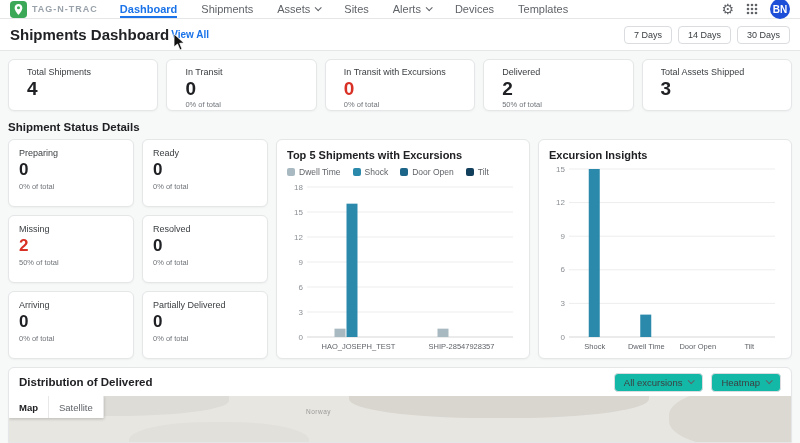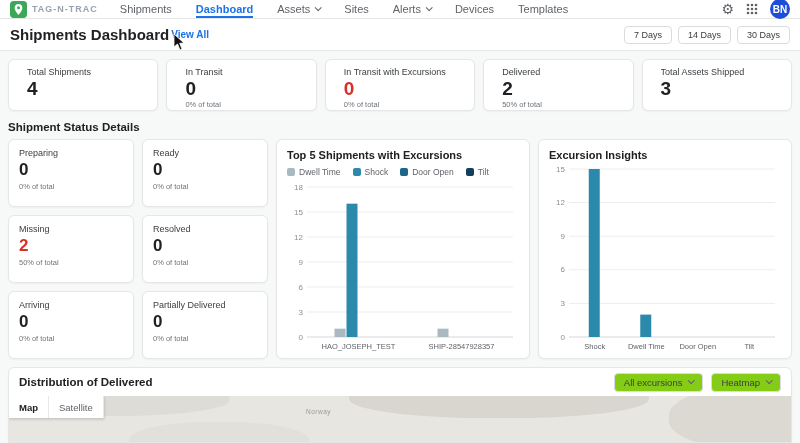--- a/index.html
+++ b/index.html
@@ -56,21 +56,21 @@
   .plot { flex: 1; min-height: 0; position: relative; }
   .plot svg { display: block; }
   .plot text.tick { font-size: 8px; fill: #8a8f94; font-family: "Liberation Sans", sans-serif; }
   .plot text.cat { font-size: 7.5px; fill: #5f6368; font-family: "Liberation Sans", sans-serif; }
 
   
   .dist-card { margin-top: 8px; border-radius: 6px 6px 0 0; overflow: hidden; }
   .dist-header { display: flex; align-items: center; padding: 6px 10px; height: 28px; }
   .dist-title { font-size: 11.5px; font-weight: 700; }
   .dist-controls { margin-left: auto; display: flex; gap: 8px; }
-  .dd-btn { font-family: inherit; font-size: 9.5px; color: #3c4043; background: #84cc16; border: 1px solid #dadce0; border-radius: 4px; padding: 3px 9px; display: inline-flex; align-items: center; cursor: pointer; }
+  .dd-btn { font-family: inherit; font-size: 9.5px; color: #3c4043; background: #14b8a6; border: 1px solid #dadce0; border-radius: 4px; padding: 3px 9px; display: inline-flex; align-items: center; cursor: pointer; }
   .dd-btn .caret { margin-left: 6px; }
   .map { position: relative; height: 46px; background: #e8e6e1; overflow: hidden; cursor: grab; }
   .map-blob { position: absolute; border-radius: 45%; }
   .map-label { position: absolute; left: 297px; top: 12px; font-size: 6.5px; color: #9a9a98; letter-spacing: 0.5px; }
   .map-tabs { position: absolute; left: 0; top: 0; display: flex; box-shadow: 0 1px 3px rgba(0,0,0,0.2); }
   .map-tab { font-family: inherit; font-size: 9.5px; height: 22px; padding: 0 10px; background: #fff; border: none; border-right: 1px solid #e8e8e8; color: #5f6368; cursor: pointer; }
   .map-tab.active { color: #202124; font-weight: 700; }
 
   .cursor { position: absolute; left: 173px; top: 33px; z-index: 50; pointer-events: none; }
 </style>
@@ -79,25 +79,25 @@
 
 <nav class="topnav">
   <div class="brand">
     <svg class="logo-box" viewBox="0 0 18 18">
       <rect x="0" y="0" width="18" height="18" rx="4" fill="#3aa857"></rect>
       <path d="M9 3.2c-2.3 0-4.1 1.8-4.1 4.1 0 3 4.1 7.3 4.1 7.3s4.1-4.3 4.1-7.3C13.1 5 11.3 3.2 9 3.2zm0 5.6a1.6 1.6 0 1 1 0-3.2 1.6 1.6 0 0 1 0 3.2z" fill="#fff"></path>
     </svg>
     <span class="brand-text">TAG-N-TRAC</span>
   </div>
   <div class="nav-items">
-    <div class="nav-item">
-        <span>Shipments</span>
-      </div>
     <div class="nav-item active">
         <span>Dashboard</span>
+      </div>
+    <div class="nav-item">
+        <span>Shipments</span>
       </div>
     <div class="nav-item">
         <span>Assets</span>
         <span class="caret"></span>
       </div>
     <div class="nav-item">
         <span>Sites</span>
       </div>
     <div class="nav-item">
         <span>Alerts</span>

